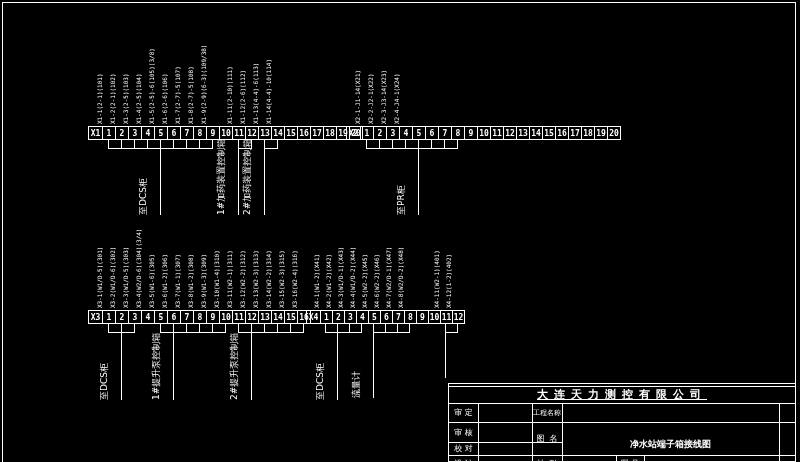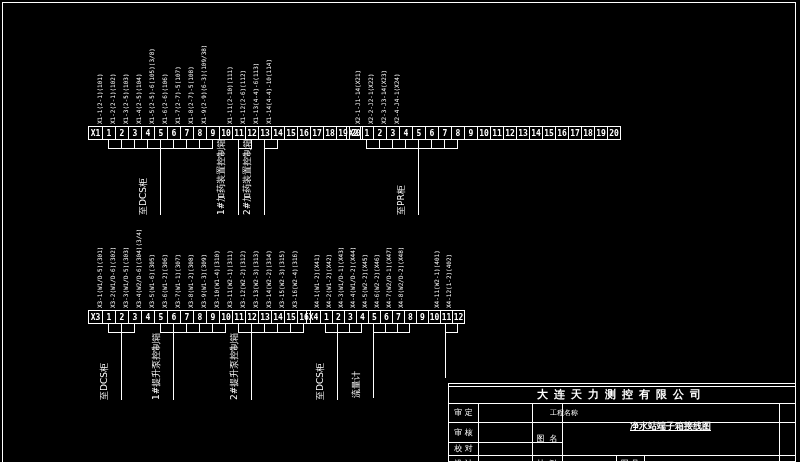--- a/index.html
+++ b/index.html
@@ -9,21 +9,21 @@
   .cellrow{position:absolute;display:flex;border:1px solid #fff;box-sizing:content-box;height:12px;}
   .cell{border-left:1px solid #fff;box-sizing:border-box;display:flex;align-items:center;justify-content:center;
         font:bold 8px "DejaVu Sans Mono",monospace;color:#fff;height:12px;}
   .cell:first-child{border-left:none;}
   .rot{position:absolute;white-space:nowrap;color:#fff;transform-origin:0 100%;transform:rotate(-90deg);}
   .wirelabel{font:6px "DejaVu Sans Mono",monospace;height:8px;line-height:8px;letter-spacing:0;}
   .grouplabel{font:9px "DejaVu Sans",sans-serif;height:10px;line-height:10px;}
   .tblock{position:absolute;left:448px;top:383px;width:348px;height:79px;border:1px solid #fff;
           box-sizing:border-box;overflow:hidden;color:#fff;}
   .tb-company{position:absolute;left:0;top:3px;width:100%;height:15px;display:flex;align-items:center;justify-content:center;
-          font:bold 11px "DejaVu Sans",sans-serif;letter-spacing:6px;color:#fff;}
+          font:bold 11px "DejaVu Sans",sans-serif;letter-spacing:6px;color:#fff;text-decoration:underline;}
   .tb-cell{position:absolute;display:flex;align-items:center;justify-content:center;color:#fff;
           font:8px "DejaVu Sans",sans-serif;}
   .tb-small{font:7px "DejaVu Sans",sans-serif;}
   .tb-value{font:bold 9px "DejaVu Sans",sans-serif;}
 </style>
 </head>
 <body>
 
 <div id="canvas">
 
@@ -245,22 +245,22 @@
     <div class="line" style="left:83px;top:19px;width:1px;height:60px;"></div>
     <div class="line" style="left:113px;top:19px;width:1px;height:60px;"></div>
     <div class="line" style="left:330px;top:19px;width:1px;height:60px;"></div>
     <div class="line" style="left:167px;top:71px;width:1px;height:8px;"></div>
     <div class="line" style="left:195px;top:71px;width:1px;height:8px;"></div>
 
     <div class="tb-cell" style="left:0;top:19px;width:29px;height:19px;">审 定</div>
     <div class="tb-cell" style="left:0;top:38px;width:29px;height:20px;">审 核</div>
     <div class="tb-cell" style="left:0;top:58px;width:29px;height:13px;">校 对</div>
 
-    <div class="tb-cell tb-small" style="left:83px;top:19px;width:30px;height:19px;margin-left:17px;">工程名称</div>
+    <div class="tb-cell tb-small" style="left:83px;top:19px;width:30px;height:19px;">工程名称</div>
     <div class="tb-cell" style="left:83px;top:38px;width:30px;height:33px;white-space:pre;text-decoration:underline;">图  名</div>
-    <div class="tb-cell tb-value" style="left:113px;top:26px;width:217px;height:33px;text-decoration:underline;">净水站端子箱接线图</div>
+    <div class="tb-cell tb-value" style="left:113px;top:44px;width:217px;height:33px;">净水站端子箱接线图</div>
 
     <div class="tb-cell" style="left:0;top:71px;width:29px;height:17px;">设 计</div>
     <div class="tb-cell" style="left:83px;top:71px;width:30px;height:17px;">比 例</div>
     <div class="tb-cell" style="left:167px;top:71px;width:28px;height:17px;">图 号</div>
   </div>
 
 </div>
 
 </body></html>

